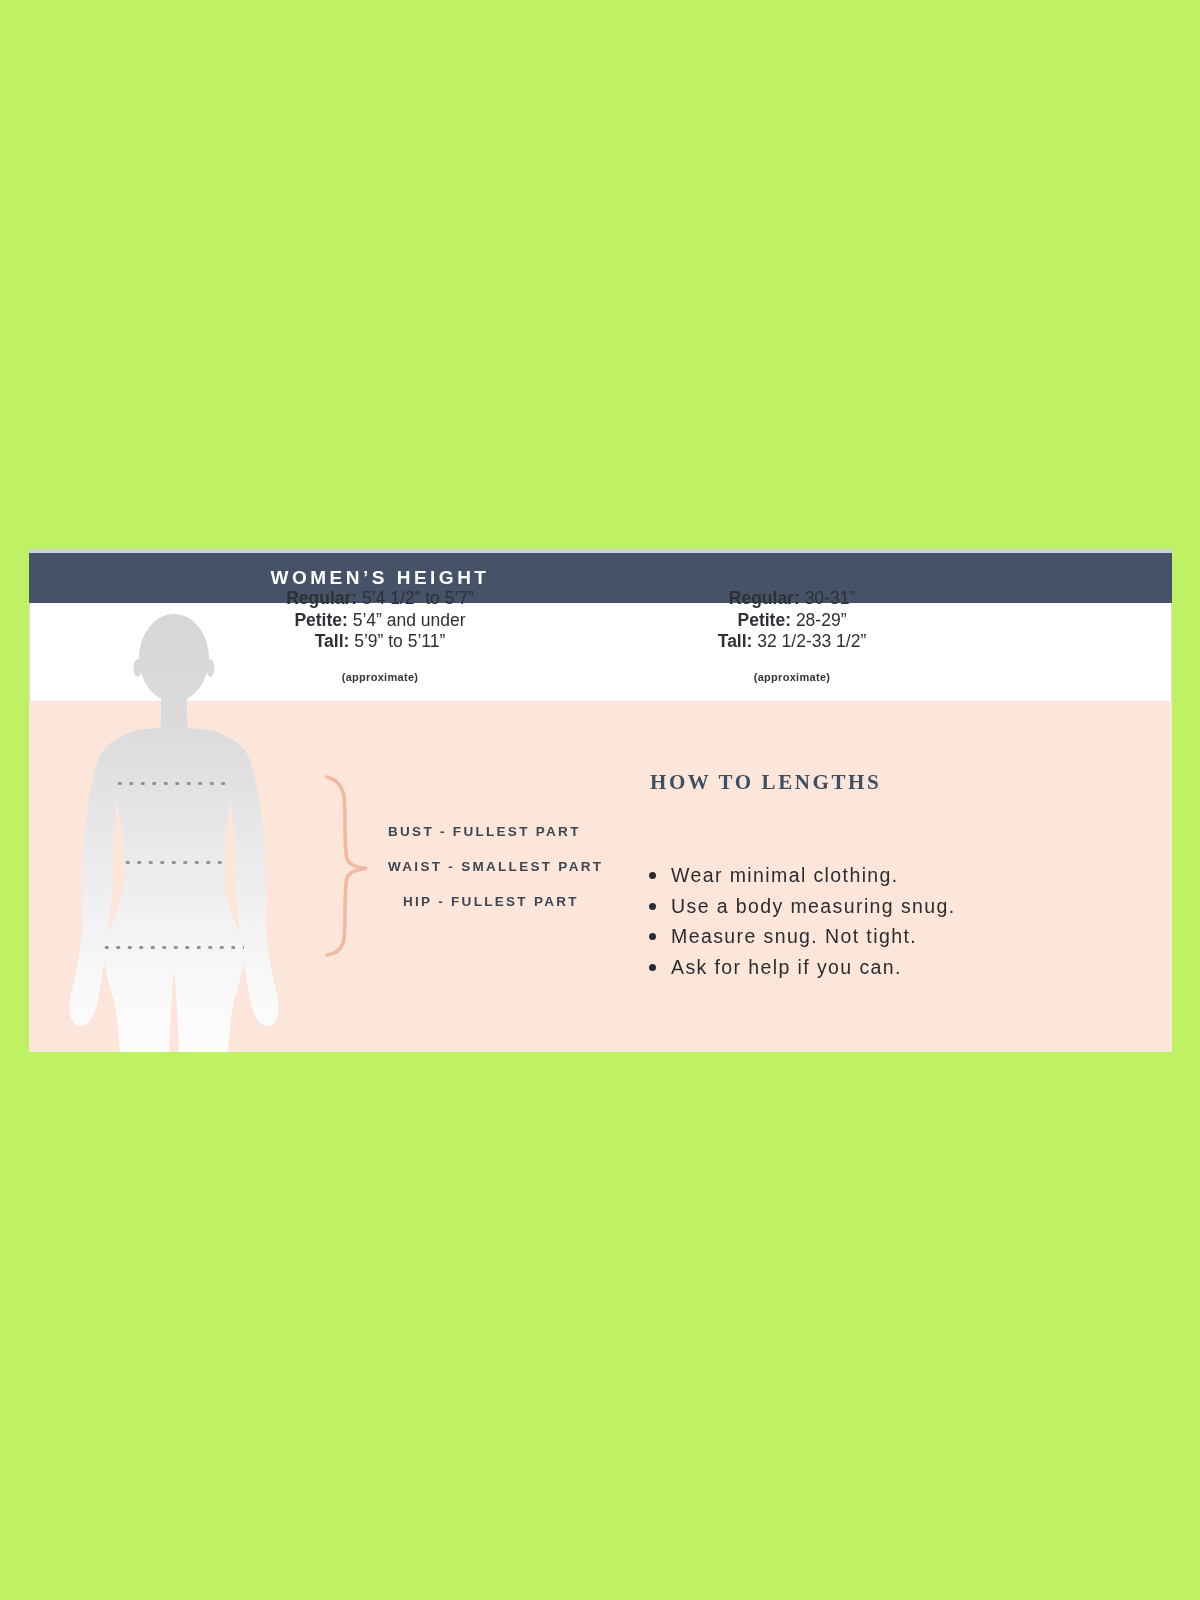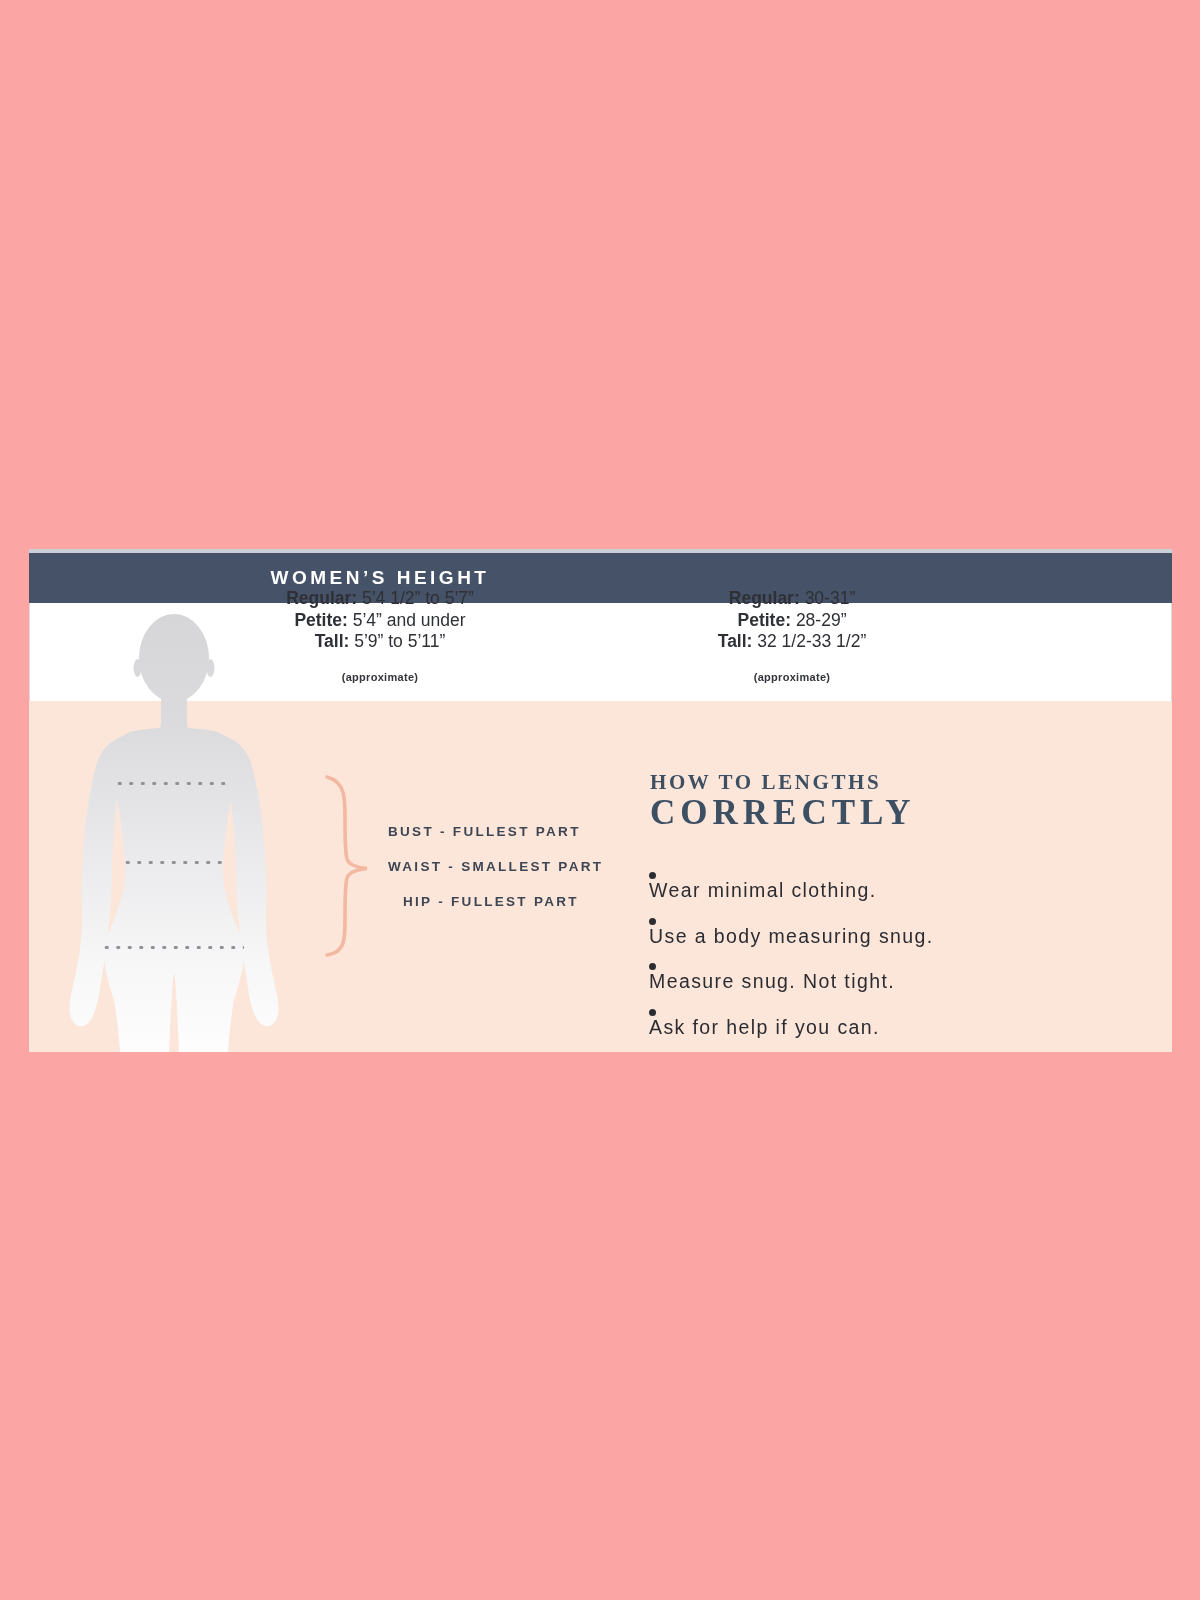--- a/index.html
+++ b/index.html
@@ -1,17 +1,17 @@
 <!DOCTYPE html>
 <html><head>
 <meta charset="utf-8">
 <style>
   html,body{margin:0;padding:0;background:#ffffff;}
   .page{
-    position:relative;width:1200px;height:1600px;background:#fca5a5;overflow:hidden;
+    position:relative;width:1200px;height:1600px;background:#bef264;overflow:hidden;
     font-family:"Liberation Sans","DejaVu Sans",sans-serif;
   }
   .abs{position:absolute;}
 
   
   .header-top-edge{left:29px;top:549px;width:1143px;height:4px;background:#ccd0d8;}
   .header-bar{left:29px;top:553px;width:1143px;height:50px;background:#455267;}
   .header-title{
     position:absolute;top:0;height:50px;display:flex;align-items:center;
     transform:translateX(-50%);white-space:nowrap;
@@ -53,21 +53,21 @@
   .measure-label.l1{top:859px;text-align:center;}
   .measure-label.l2{top:894px;padding-left:15px;}
 
   
   .howto-title{left:650px;top:769px;color:#3d4f63;
     font-family:"Liberation Serif","DejaVu Serif",serif;white-space:nowrap;}
   .howto-line1{font-size:21px;font-weight:700;letter-spacing:2.6px;line-height:26px;}
   .howto-line2{font-size:35px;font-weight:700;letter-spacing:5px;line-height:36px;}
   .bullet-list{left:649px;top:864px;}
   .bullet-item{display:flex;align-items:flex-start;margin-bottom:8.5px;
-    color:#2b2c31;font-size:19.5px;letter-spacing:1.4px;line-height:22px;white-space:nowrap;flex-direction:column;}
+    color:#2b2c31;font-size:19.5px;letter-spacing:1.4px;line-height:22px;white-space:nowrap;}
   .bullet-dot{width:7px;height:7px;border-radius:50%;background:#2b2c31;
     margin:8px 15px 0 0;flex:none;}
 </style>
 </head>
 <body>
 
 <div class="page">
 
   <div class="abs header-top-edge"></div>
 
@@ -193,21 +193,20 @@
     </div>
     <div class="info-line">
       <span class="lbl">Tall:</span>
       <span>32 1/2-33 1/2”</span>
     </div>
     <div class="info-note">(approximate)</div>
   </div>
 
   <div class="abs howto-title">
     <div class="howto-line1">HOW TO LENGTHS</div>
-    <div class="howto-line2">CORRECTLY</div>
   </div>
 
   <div class="abs bullet-list">
     <div class="bullet-item">
       <span class="bullet-dot"></span>
       <span>Wear minimal clothing.</span>
     </div>
     <div class="bullet-item">
       <span class="bullet-dot"></span>
       <span>Use a body measuring snug.</span>

